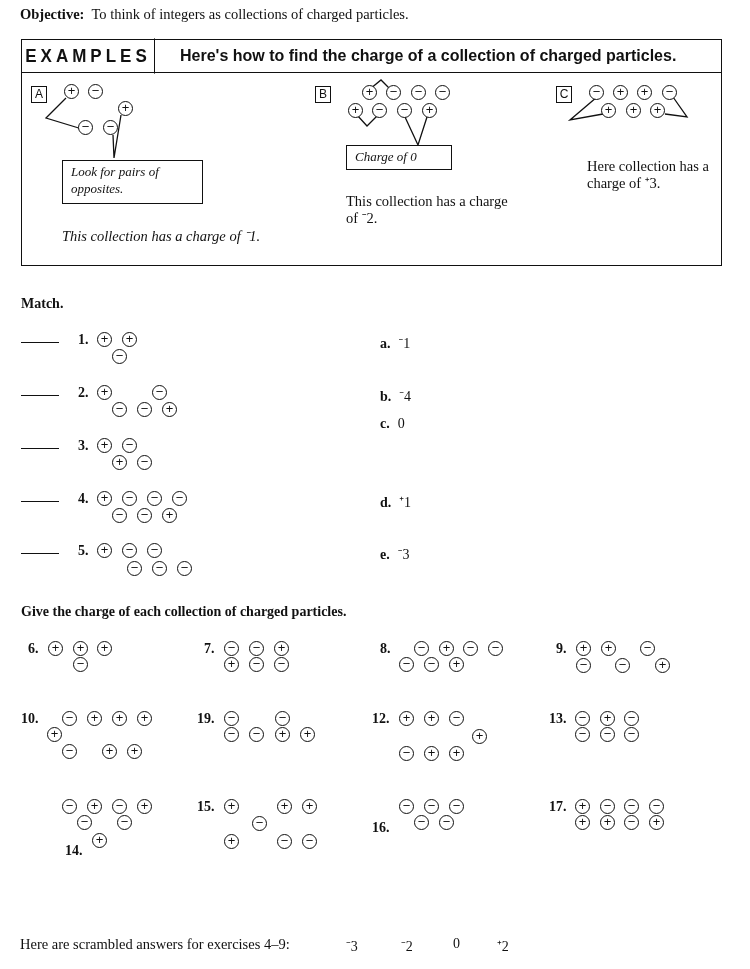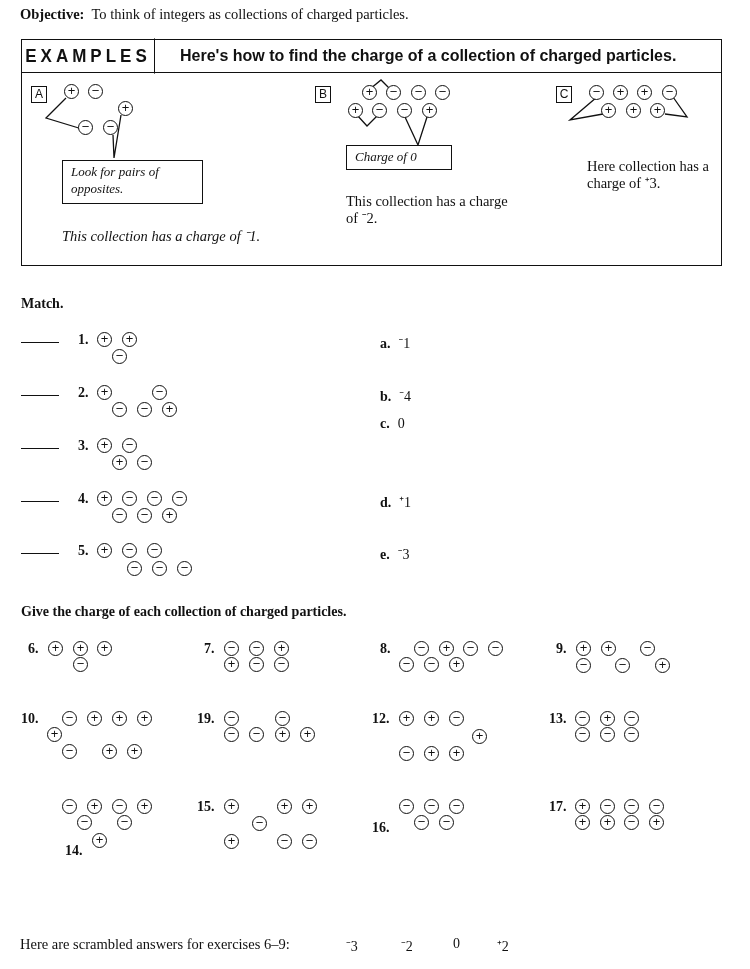--- a/index.html
+++ b/index.html
@@ -233,17 +233,17 @@
 <div class="abs num" style="left:549px;top:799px;">17.</div>
 <div class="abs p" style="left:575px;top:799px;">+</div>
 <div class="abs p" style="left:600px;top:799px;">−</div>
 <div class="abs p" style="left:624px;top:799px;">−</div>
 <div class="abs p" style="left:649px;top:799px;">−</div>
 <div class="abs p" style="left:575px;top:815px;">+</div>
 <div class="abs p" style="left:600px;top:815px;">+</div>
 <div class="abs p" style="left:624px;top:815px;">−</div>
 <div class="abs p" style="left:649px;top:815px;">+</div>
 
-<div class="abs footer">Here are scrambled answers for exercises 6–9:</div>
+<div class="abs footer">Here are scrambled answers for exercises 4–9:</div>
 <div class="abs sa" style="left:346px;">⁻3</div>
 <div class="abs sa" style="left:401px;">⁻2</div>
 <div class="abs sa" style="left:453px;">0</div>
 <div class="abs sa" style="left:497px;">⁺2</div>
 
 </body></html>

